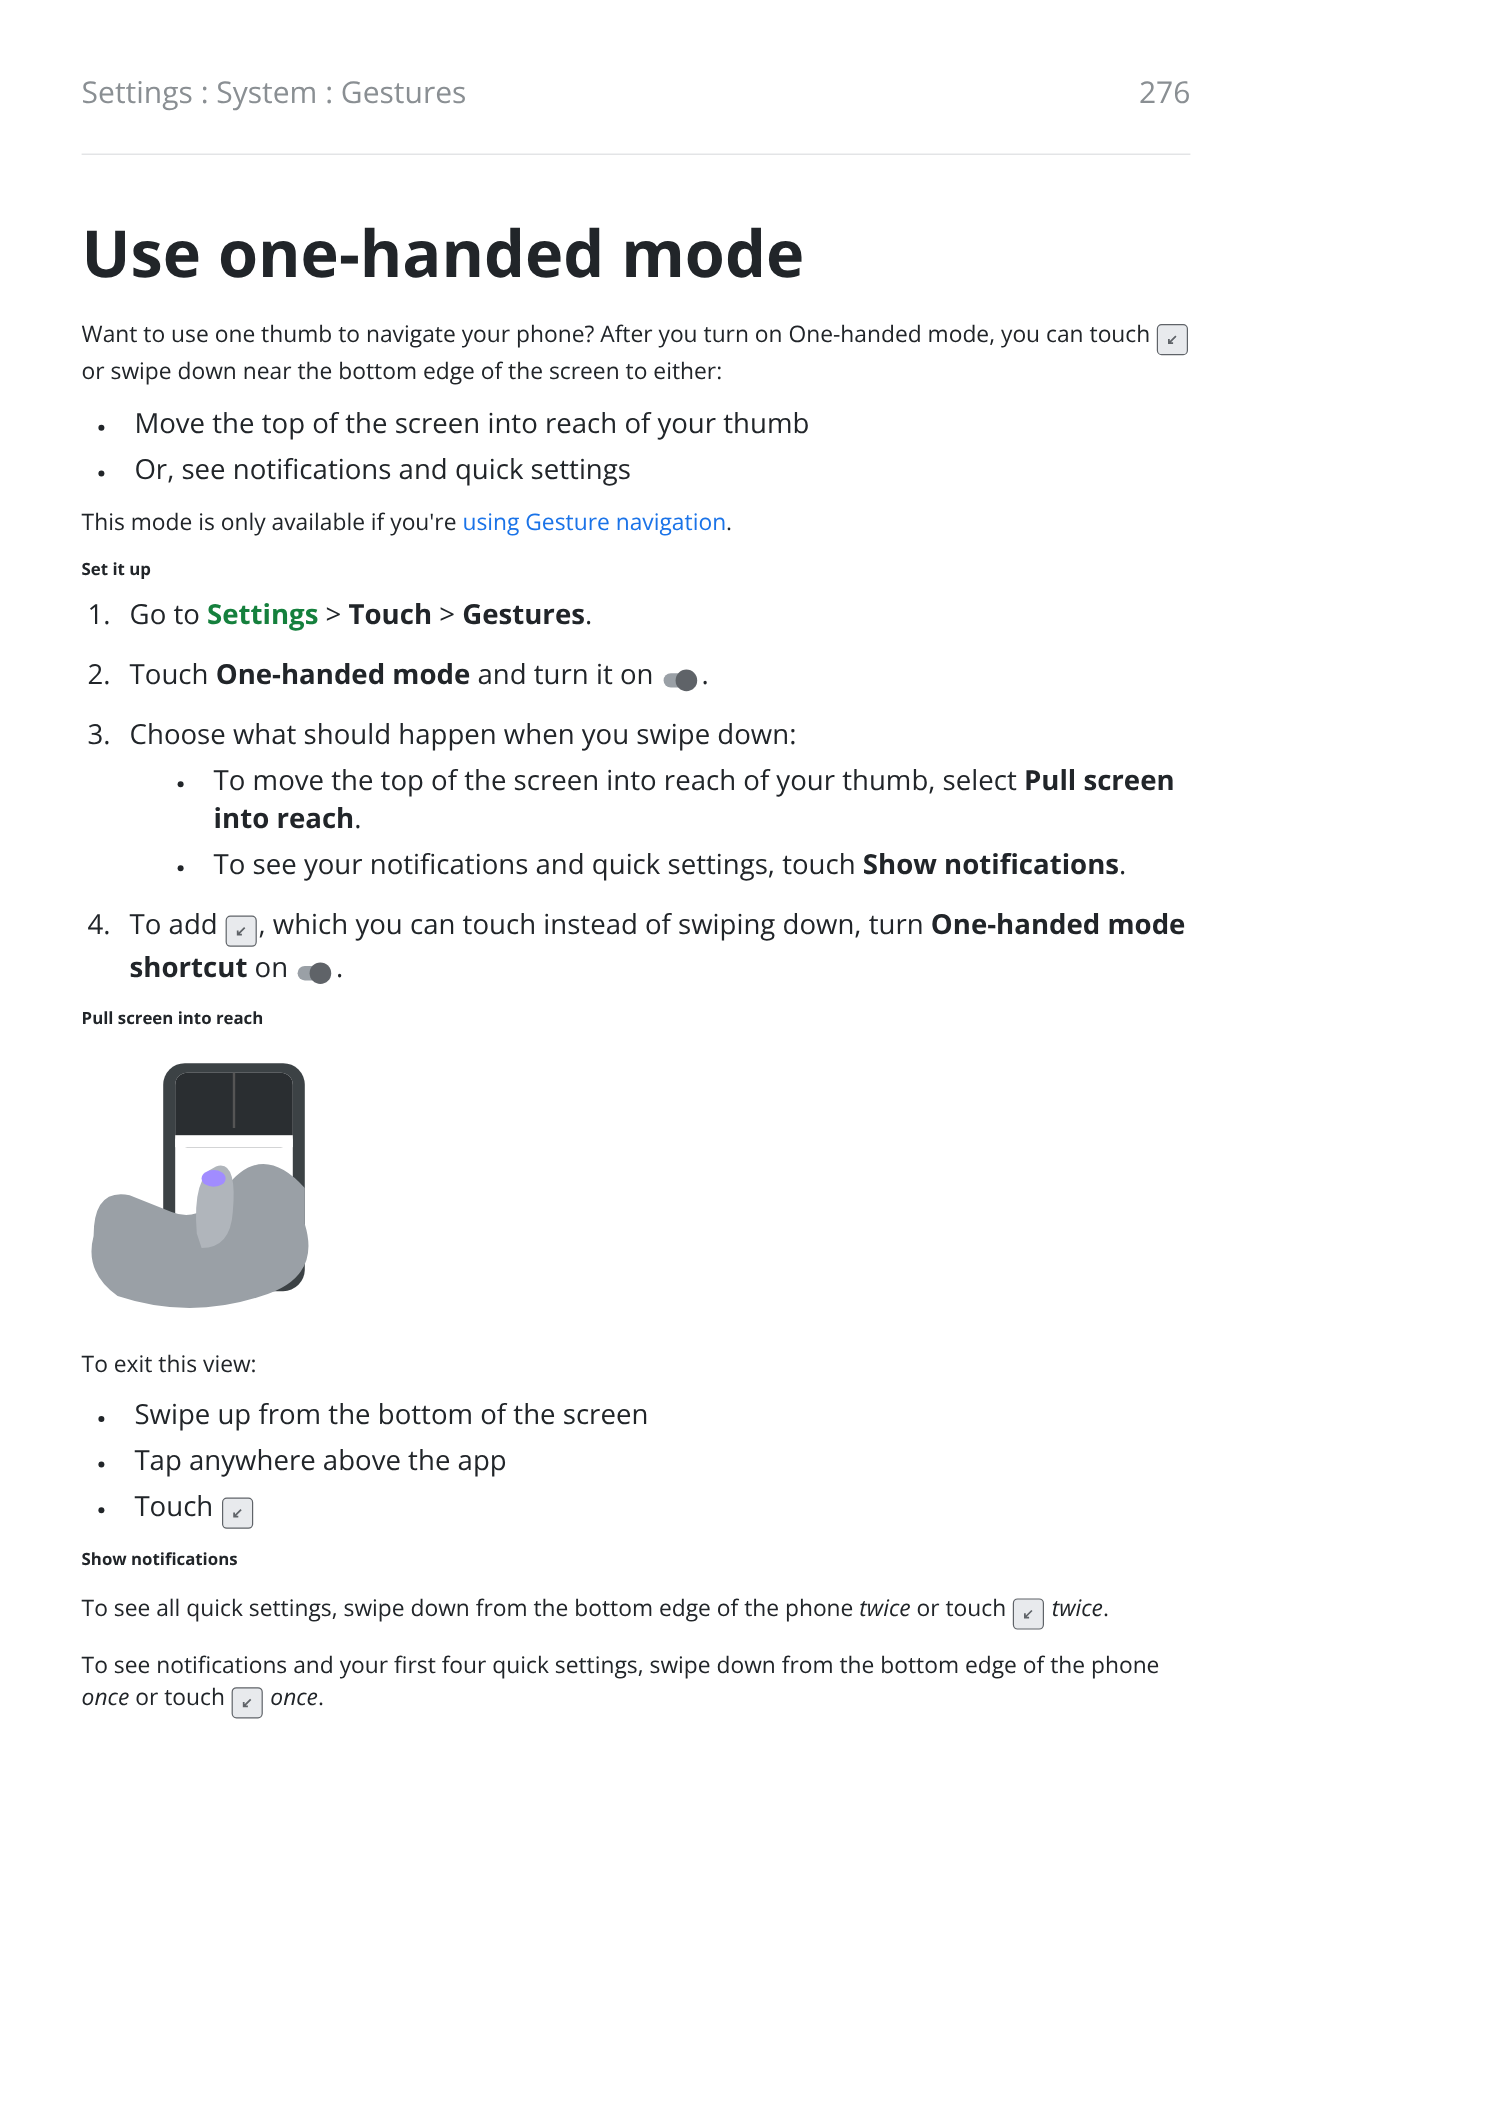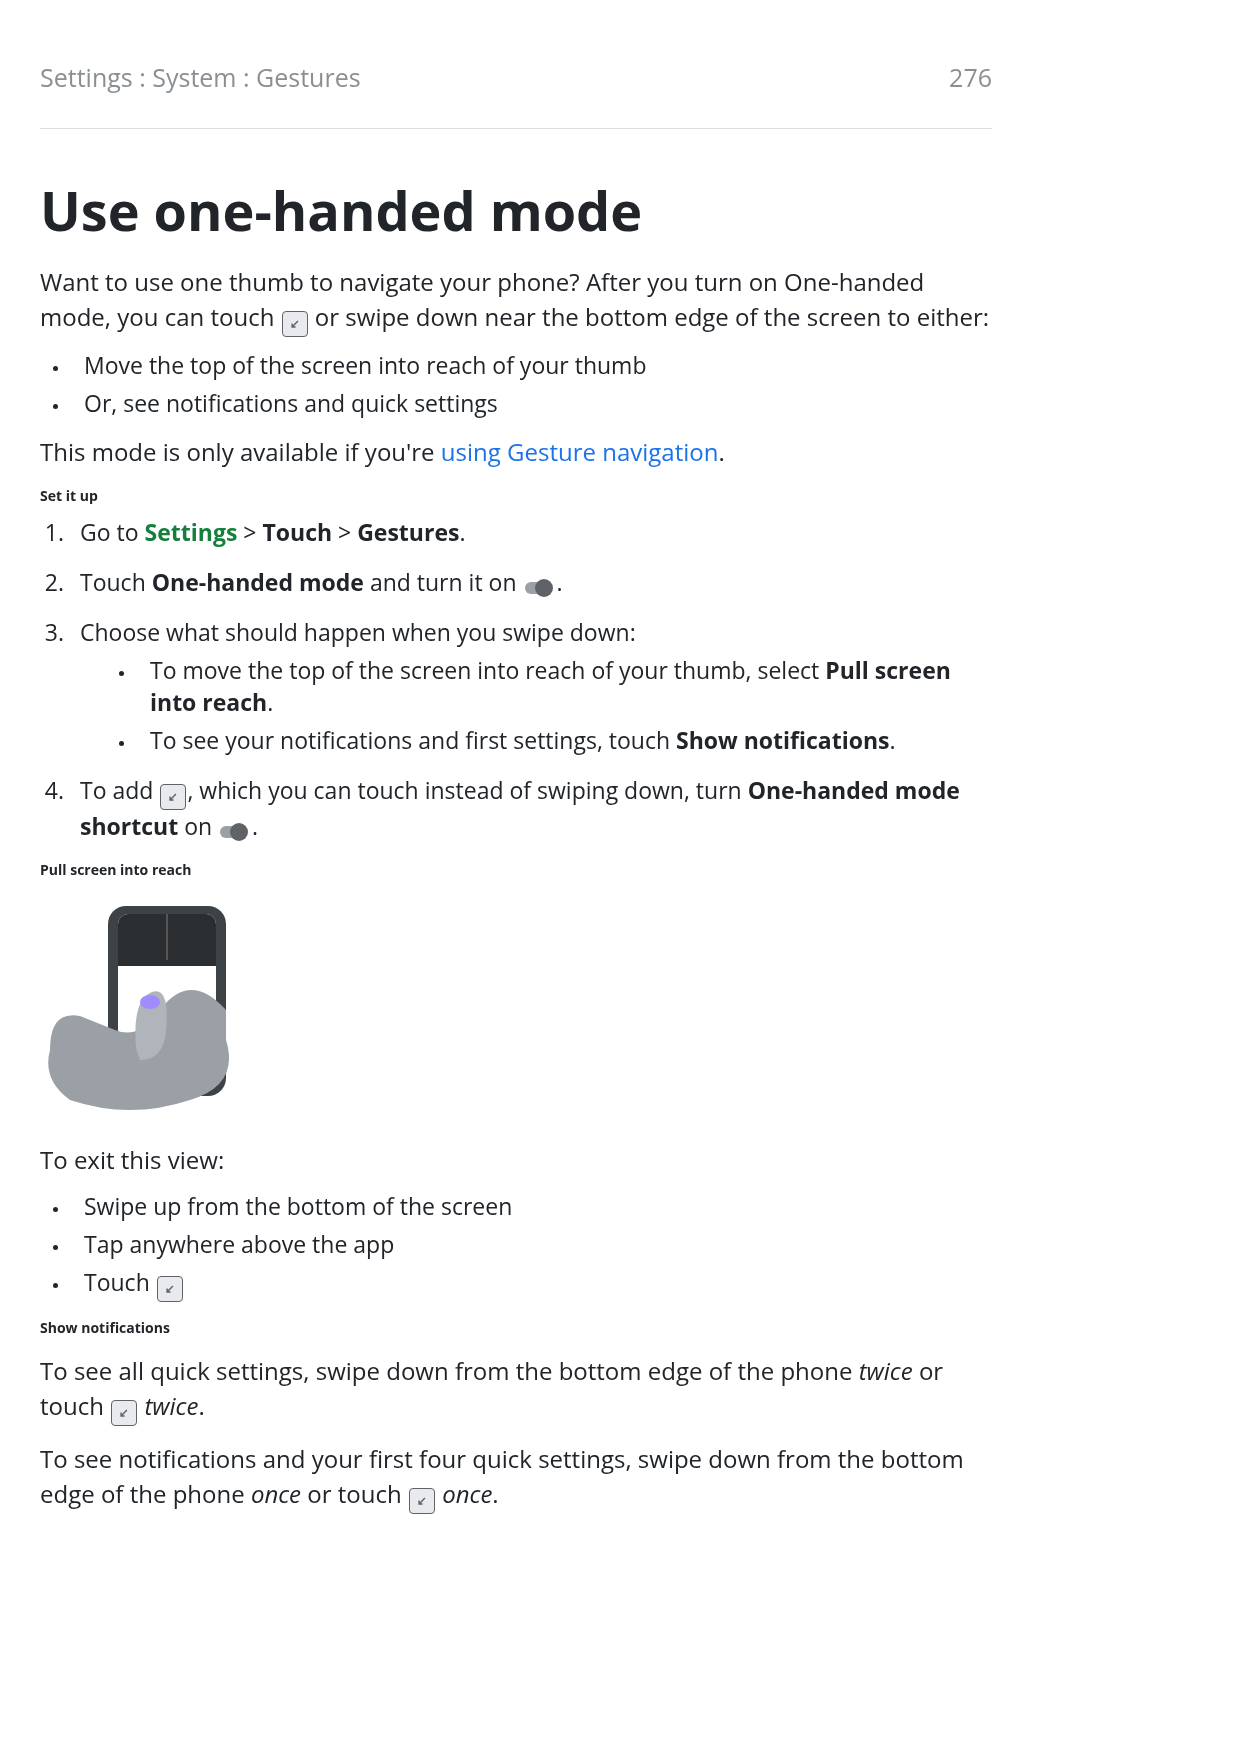--- a/index.html
+++ b/index.html
@@ -7,41 +7,41 @@
     padding: 0;
     background: #ffffff;
     width: 1241px;
     font-family: "Segoe UI", "Open Sans", Arial, sans-serif;
     color: #212529;
   }
   .page {
     box-sizing: border-box;
     width: 1062px;
     min-height: 1754px;
-    padding: 60px 70px 60px 40px;
+    padding: 60px 70px 60px 68px;
   }
   .header-row {
     display: flex;
     justify-content: space-between;
     align-items: baseline;
     color: #8a8f93;
     font-size: 25px;
     font-weight: 400;
     padding-bottom: 34px;
     border-bottom: 1px solid #dcdee0;
     margin-bottom: 44px;
   }
   h1.title {
     font-size: 54px;
     font-weight: 700;
     color: #212529;
     margin: 0 0 18px 0;
   }
   p {
-    font-size: 24px;
+    font-size: 19px;
     line-height: 1.45;
     color: #212529;
     margin: 16px 0 12px 0;
   }
   ul.bullets, ol.steps, ul.sub-bullets {
     margin: 0 0 12px 0;
     padding-left: 30px;
     font-size: 23px;
     color: #212529;
   }
@@ -162,21 +162,21 @@
           </span>
         </span><span>.</span>
     </li>
     <li>
       <span>Choose what should happen when you swipe down:</span>
       <ul class="sub-bullets">
         <li>
           <span>To move the top of the screen into reach of your thumb, select </span><span class="bold">Pull screen into reach</span><span>.</span>
         </li>
         <li>
-          <span>To see your notifications and first settings, touch </span><span class="bold">Show notifications</span><span>.</span>
+          <span>To see your notifications and quick settings, touch </span><span class="bold">Show notifications</span><span>.</span>
         </li>
       </ul>
     </li>
     <li>
       <span>To add </span>
       <span class="icon-box">
         <svg viewBox="0 0 24 24" fill="none" stroke="#5f6368" stroke-width="2.5">
             <path d="M17 7 L7 17 M7 11 L7 17 L13 17"></path>
           </svg>
       </span><span>, which you can touch instead of swiping down, turn </span><span class="bold">One-handed mode shortcut</span><span> on </span>

